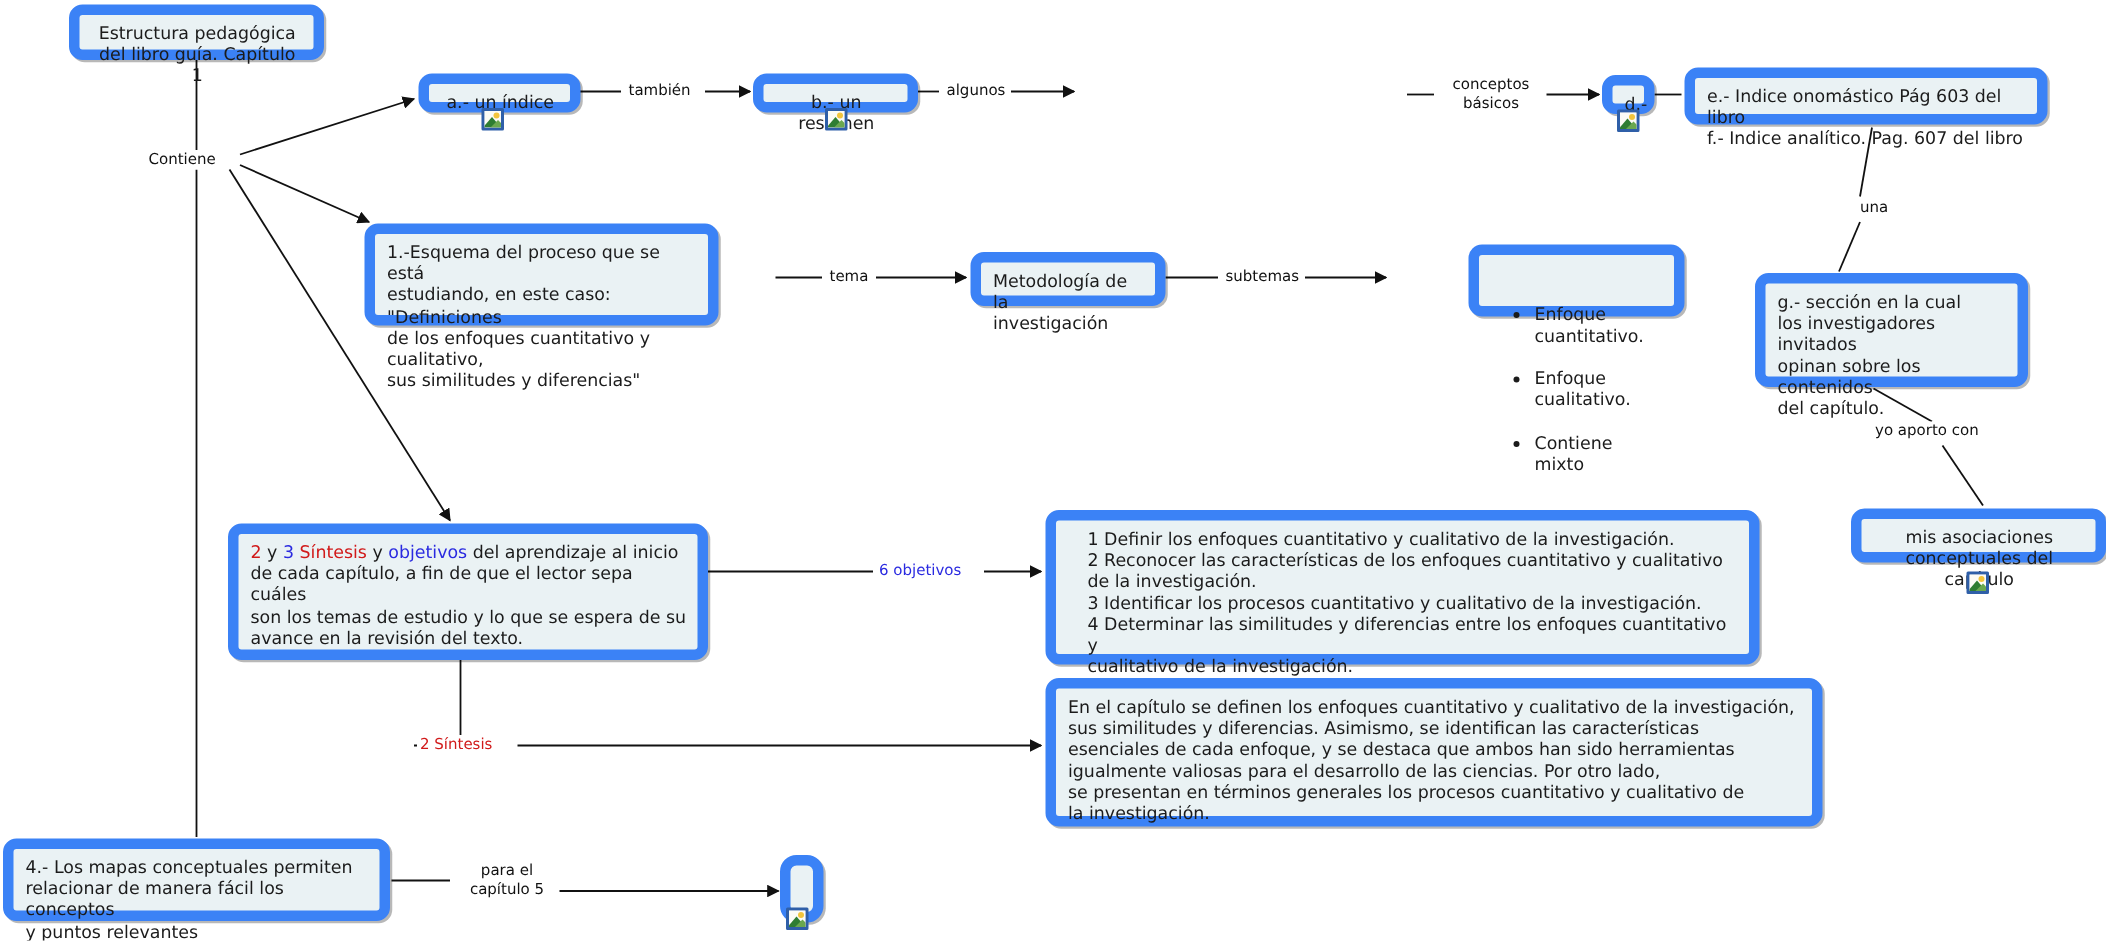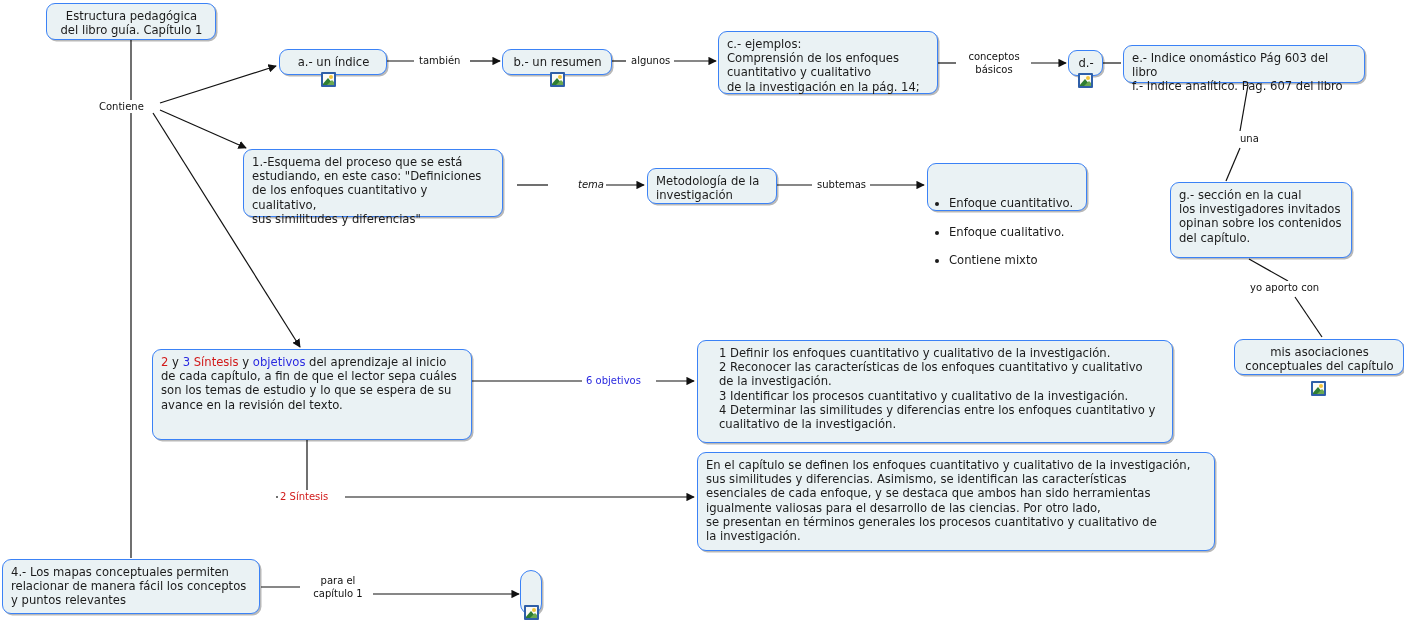--- a/index.html
+++ b/index.html
@@ -4,21 +4,21 @@
 <style>
   html,body{margin:0;padding:0;background:#ffffff;}
   body{width:1404px;height:627px;position:relative;overflow:hidden;
        font-family:"DejaVu Sans","Liberation Sans",sans-serif;
        -webkit-font-smoothing:antialiased;}
   #canvas{position:absolute;left:0;top:0;width:1404px;height:627px;}
   svg.links{position:absolute;left:0;top:0;width:1404px;height:627px;pointer-events:none;}
 
   
   .node{position:absolute;box-sizing:border-box;
-        background:#eaf2f4;border:1px solid #3b82f6;border-radius:9px;
+        background:#eaf2f4;border:7px solid #3b82f6;border-radius:9px;
         box-shadow:1.5px 1.5px 0 rgba(0,0,0,0.28);
         color:#1b1b1b;font-size:11.6px;line-height:14.2px;
         padding:5px 7px 5px 8px;white-space:pre-line;}
   .node.center{text-align:center;}
 
   
   .phrase{position:absolute;color:#111;font-size:10px;line-height:13.4px;
           white-space:pre-line;background:#fff;padding:0 2px;}
   .phrase.red{color:#d11a1a;}
   .phrase.blue{color:#2a2ae0;}
@@ -118,45 +118,41 @@
   </span>
 
   <div class="node center" style="left:502px;top:49px;width:110px;height:26px;">b.- un resumen</div>
   <span class="resicon" style="left:550px;top:72px;">
     <span class="sky"></span>
       <span class="sun"></span>
     <span class="hill"></span>
       <span class="hill2"></span>
   </span>
 
-  <div class="node" style="left:718px;top:31px;width:220px;height:63px;">c.- ejemplos:
-Comprensión de los enfoques
-cuantitativo y cualitativo
-de la investigación en la pág. 14;</div>
 
   <div class="node center" style="left:1068px;top:50px;width:35px;height:26px;">d.-</div>
   <span class="resicon" style="left:1078px;top:73px;">
     <span class="sky"></span>
       <span class="sun"></span>
     <span class="hill"></span>
       <span class="hill2"></span>
   </span>
 
   <div class="node" style="left:1123px;top:45px;width:242px;height:38px;">e.- Indice onomástico Pág 603 del libro
 f.- Indice analítico. Pag. 607 del libro</div>
 
-  <div class="node" style="left:243px;top:149px;width:260px;height:68px;">1.-Esquema del proceso que se está
+  <div class="node" style="left:243px;top:149px;width:236px;height:68px;">1.-Esquema del proceso que se está
 estudiando, en este caso: "Definiciones
 de los enfoques cuantitativo y cualitativo,
 sus similitudes y diferencias"</div>
 
   <div class="node" style="left:647px;top:168px;width:130px;height:36px;">Metodología de la
 investigación</div>
 
-  <div class="node" style="left:927px;top:163px;width:160px;height:48px;padding:4px 6px 4px 8px;">
+  <div class="node" style="left:979px;top:163px;width:144px;height:48px;padding:4px 6px 4px 24px;">
     <ul class="bullets">
       <li>Enfoque cuantitativo.</li>
       <li>Enfoque cualitativo.</li>
       <li>Contiene mixto</li>
     </ul>
   </div>
 
   <div class="node" style="left:1170px;top:182px;width:182px;height:76px;">g.- sección en la cual
 los investigadores invitados
 opinan sobre los contenidos
@@ -206,28 +202,28 @@
 
   <span class="phrase" style="left:97px;top:100px;">Contiene</span>
 
   <span class="phrase" style="left:417px;top:54px;">también</span>
 
   <span class="phrase" style="left:629px;top:54px;">algunos</span>
 
   <span class="phrase center" style="left:957px;top:50px;width:70px;">conceptos
 básicos</span>
 
-  <span class="phrase" style="left:576px;top:178px;font-style:italic;">tema</span>
+  <span class="phrase" style="left:551px;top:178px;">tema</span>
 
   <span class="phrase" style="left:815px;top:178px;">subtemas</span>
 
   <span class="phrase" style="left:1238px;top:132px;">una</span>
 
   <span class="phrase" style="left:1248px;top:281px;">yo aporto con</span>
 
   <span class="phrase blue" style="left:584px;top:374px;">6 objetivos</span>
 
   <span class="phrase red" style="left:278px;top:490px;">2 Síntesis</span>
 
   <span class="phrase center" style="left:303px;top:574px;width:66px;">para el
-capítulo 1</span>
+capítulo 5</span>
 
 </div>
 
 </body></html>

